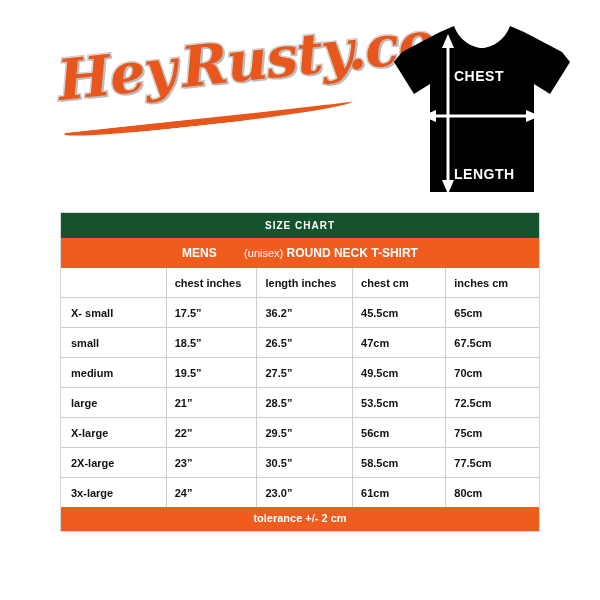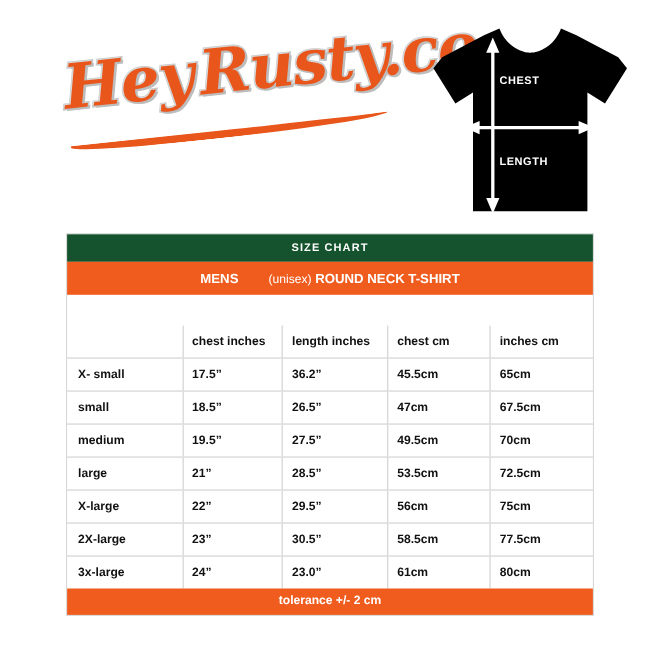--- a/index.html
+++ b/index.html
@@ -79,26 +79,26 @@
     width: 180px;
     height: 178px;
   }
   .shirt-svg {
     display: block;
   }
   .shirt-label {
     position: absolute;
     font-family: "Liberation Sans", sans-serif;
     font-weight: bold;
-    font-size: 10px;
+    font-size: 14px;
     letter-spacing: 0.5px;
     color: #ffffff;
   }
   .label-chest { left: 62px; top: 48px; }
-  .label-length { left: 62px; top: 122px; text-align: center; }
+  .label-length { left: 62px; top: 146px; text-align: center; }
 
   
   .chart {
     position: absolute;
     left: 60px;
     top: 212px;
     width: 480px;
     border: 1px solid #d8d8d8;
     box-sizing: border-box;
   }
@@ -130,21 +130,20 @@
     text-align: center;
     font-weight: bold;
     font-size: 11px;
     padding: 5px 0 7px 0;
   }
 
   table.size-table {
     width: 100%;
     border-collapse: collapse;
     font-size: 11px;
-    margin-top: 28px;
   }
   table.size-table th,
   table.size-table td {
     border-top: 1px solid #cfcfcf;
     border-right: 1px solid #cfcfcf;
     padding: 7px 0 7px 8px;
     text-align: left;
     font-weight: bold;
     color: #111;
     height: 15px;

